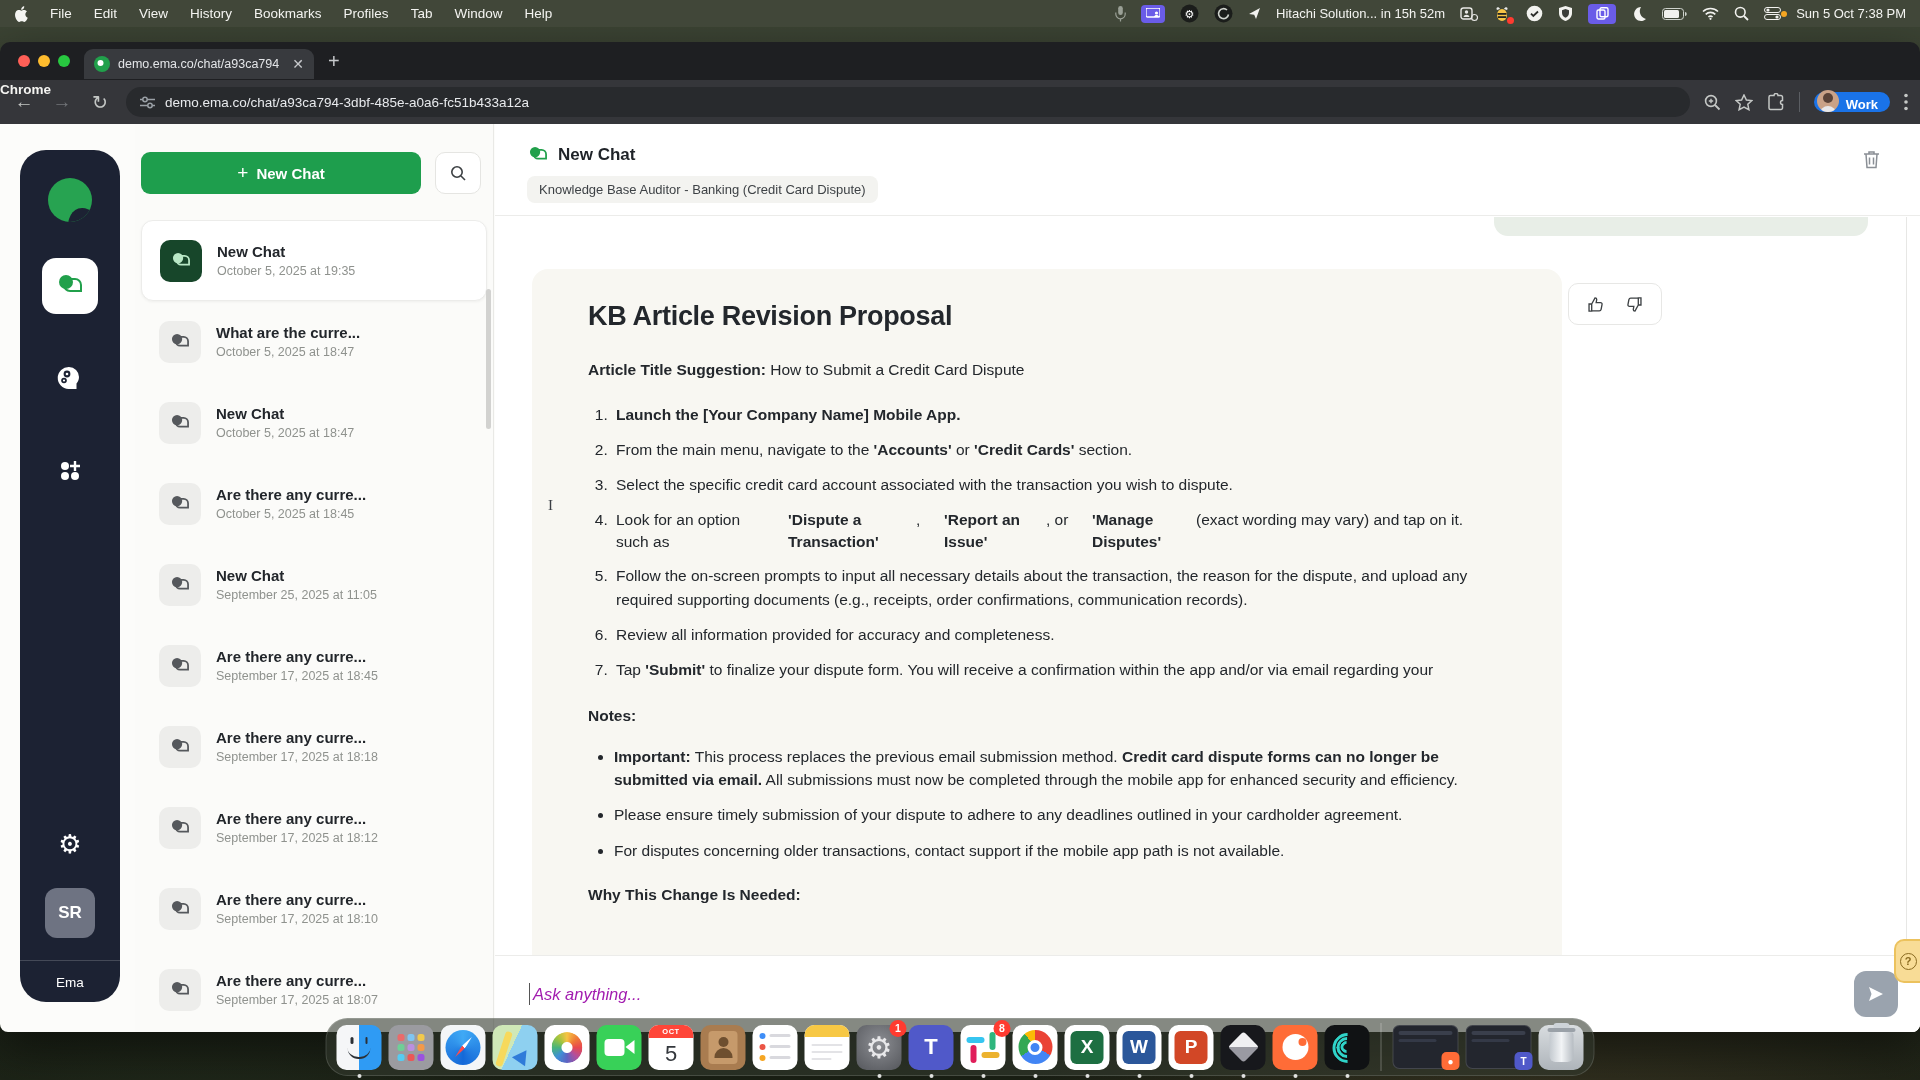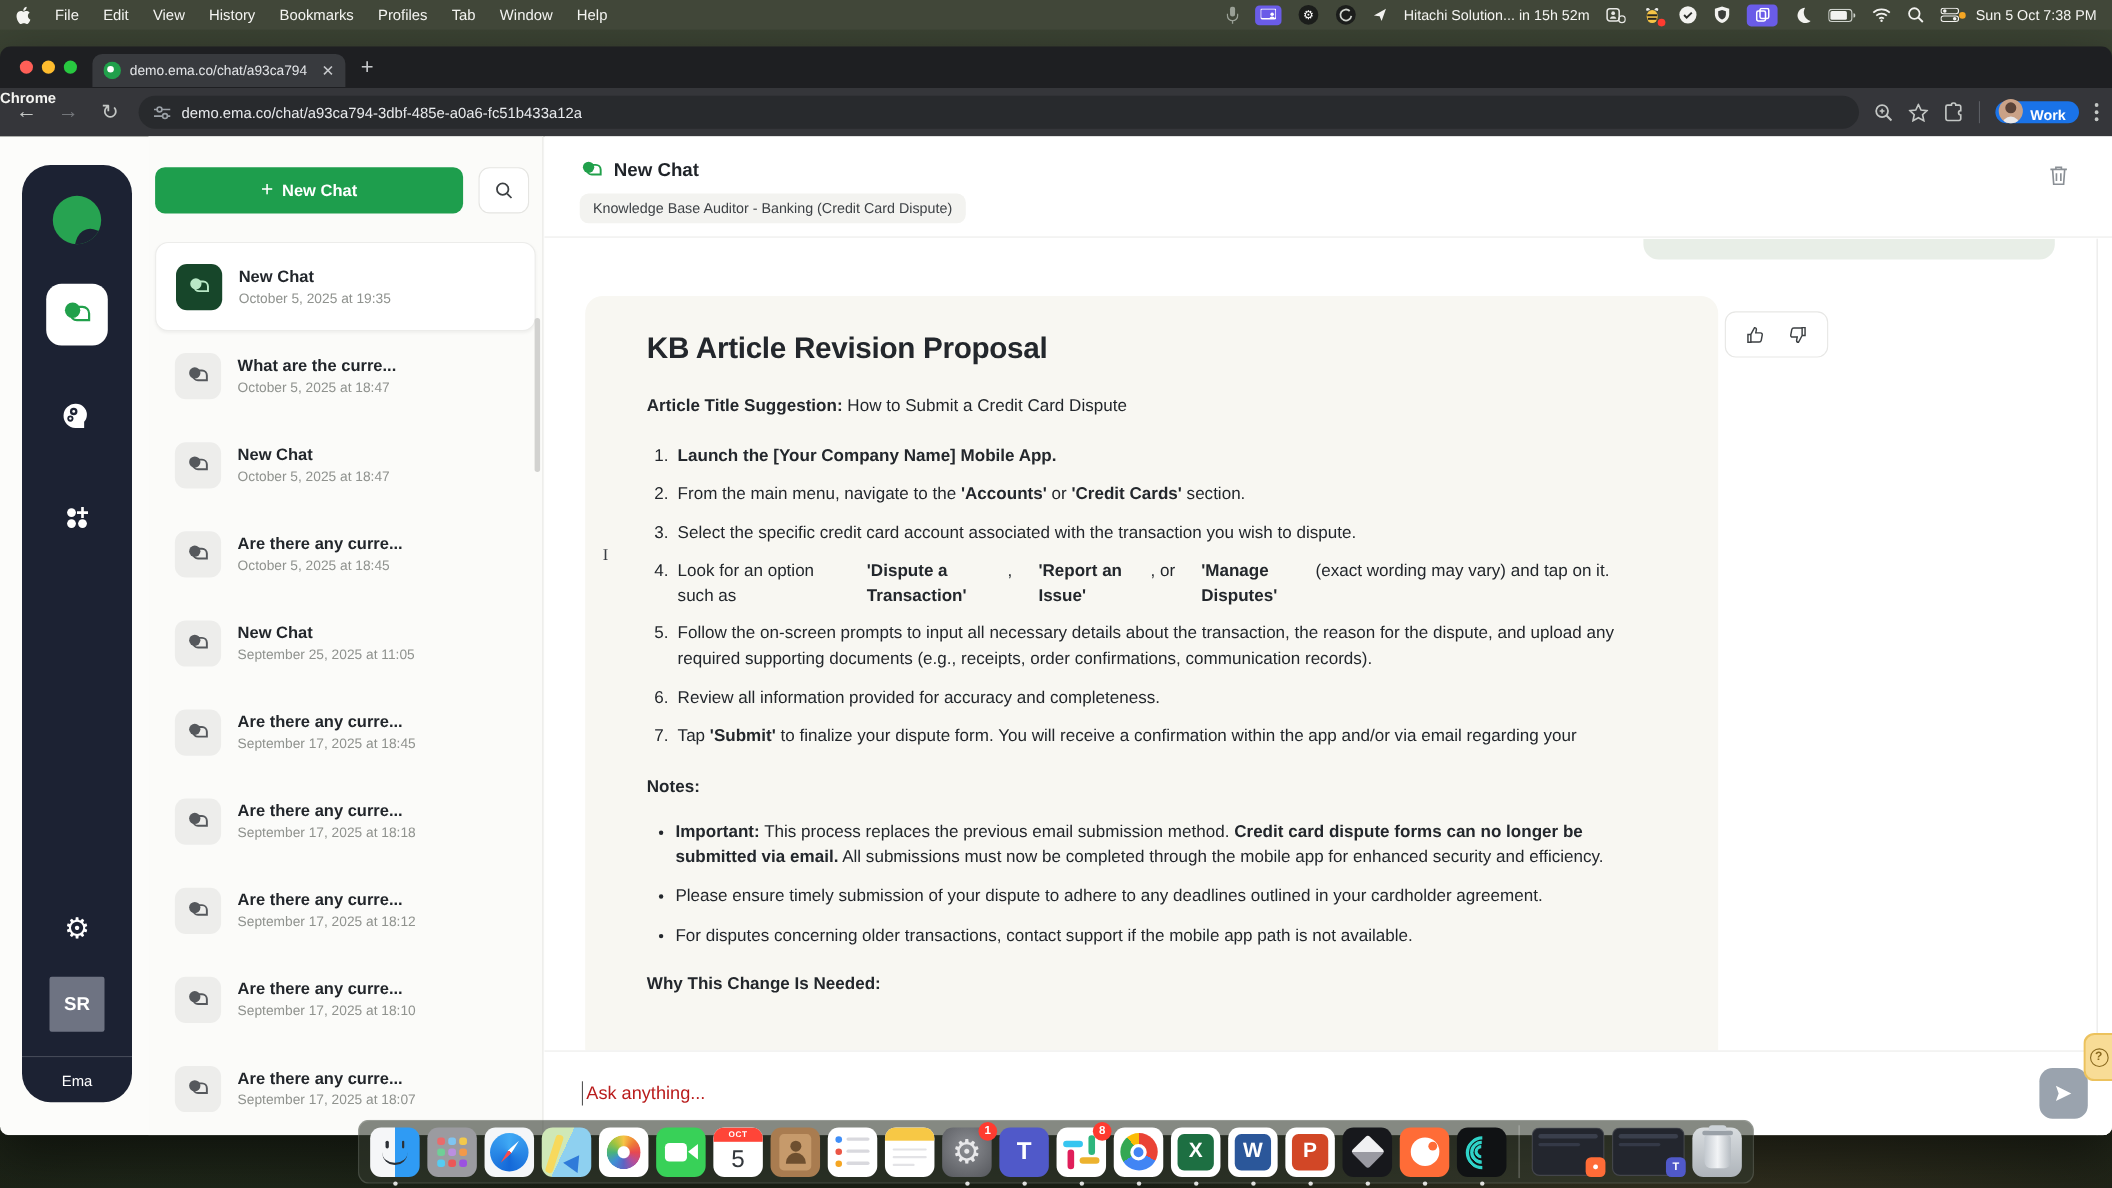--- a/index.html
+++ b/index.html
@@ -55,21 +55,21 @@
 
   
   .rail { position:absolute; left:20px; top:26px; width:100px; height:852px; background:#1c2233;
     border-radius:26px; display:flex; flex-direction:column; align-items:center; padding:28px 0 12px; }
   .rail .logo { width:44px; height:44px; border-radius:50%; background:#27a351; position:relative; overflow:hidden; }
   .rail .logo:after { content:""; position:absolute; right:-7px; bottom:-10px; width:34px; height:24px;
     background:#1c2233; border-radius:50% 50% 0 0 / 100% 100% 0 0; transform:rotate(-18deg); }
   .rail-btn { width:56px; height:56px; border-radius:14px; display:flex; align-items:center; justify-content:center; margin-top:36px; }
   .rail-btn.active { background:#ffffff; }
   .rail-spacer { flex:1; }
-  .sr-badge { width:50px; height:50px; border-radius:2px; background:#6e7382; color:#fff; font-weight:700;
+  .sr-badge { width:50px; height:50px; border-radius:12px; background:#6e7382; color:#fff; font-weight:700;
     font-size:17px; display:flex; align-items:center; justify-content:center; margin-top:28px; }
   .rail-div { width:100px; height:1px; background:rgba(255,255,255,.18); margin-top:22px; }
   .rail-brand { color:#fff; font-size:13.5px; margin-top:14px; }
 
   
   .panel { position:absolute; left:135px; top:0; bottom:0; width:359px; background:#fbfbf9; border-right:1px solid #e9e9e6; }
   .panel-top { display:flex; gap:14px; padding:28px 12px 0 6px; }
   .newchat-btn { flex:1; height:42px; background:#1e9e4d; border-radius:9px; color:#fff; font-size:15px;
     font-weight:700; display:flex; align-items:center; justify-content:center; gap:8px; }
   .search-btn { width:46px; height:42px; background:#fff; border:1px solid #e5e5e2; border-radius:10px;
@@ -108,34 +108,34 @@
   ul.notes li { margin-bottom:12px; }
 
   .thumbs-pill { position:absolute; left:1073px; top:66px; width:94px; height:42px; background:#fff;
     border:1px solid #e7e7e5; border-radius:10px; display:flex; align-items:center; justify-content:center; gap:20px; }
 
   .main-scrollline { position:absolute; right:13px; top:93px; bottom:0; width:1px; background:#e7e7e5; }
 
   .input-bar { position:absolute; left:0; right:0; bottom:0; height:77px; background:#fff; border-top:1px solid #ececea;
     display:flex; align-items:center; padding:0 22px 0 34px; }
   .input-caret { width:1px; height:22px; background:#555; margin-right:3px; }
-  .input-ph { color:#b91c1c; font-size:16.5px; flex:1; }
+  .input-ph { color:#a21caf; font-size:16.5px; flex:1;font-style:italic; }
   .send-btn { width:44px; height:46px; background:#9aa3ae; border-radius:12px; display:flex; align-items:center; justify-content:center; }
 
   .help-tab { position:absolute; right:0; top:815px; width:26px; height:44px; background:#f8dc96;
     border:2px solid #ecc25d; border-right:none; border-radius:10px 0 0 10px; display:flex; align-items:center; justify-content:center; z-index:5; }
   .help-q { width:17px; height:17px; border:1.5px solid #8a6a20; border-radius:50%; color:#8a6a20;
     font-size:11px; font-weight:700; display:flex; align-items:center; justify-content:center; }
 
   .ibeam { position:absolute; left:548px; top:372px; width:10px; height:18px; color:#3a3e44; font-size:15px; z-index:4; }
   .ibeam:before { content:"I"; font-family:"Liberation Serif",serif; }
 
   
   .dock { position:absolute; bottom:4px; left:50%; transform:translateX(-50%); height:58px;
-    background:rgba(52,58,46,.6); border:1px solid rgba(255,255,255,.14); border-radius:10px;
+    background:rgba(52,58,46,.6); border:1px solid rgba(255,255,255,.14); border-radius:22px;
     display:flex; align-items:center; gap:7px; padding:0 10px; z-index:60; }
   .dk { width:45px; height:45px; border-radius:10px; position:relative; flex:0 0 auto; }
   .dk .dot { position:absolute; left:50%; bottom:-8px; transform:translateX(-50%); width:4px; height:4px; border-radius:50%; background:rgba(255,255,255,.85); }
   .dk .badge { position:absolute; top:-5px; right:-5px; min-width:17px; height:17px; border-radius:9px; background:#ff3b30;
     color:#fff; font-size:10.5px; font-weight:700; display:flex; align-items:center; justify-content:center; padding:0 4px; z-index:3; }
   .dock-sep { width:1px; height:48px; background:rgba(255,255,255,.3); margin:0 4px; }
   .mini-win { width:66px; height:44px; border-radius:7px; background:#23262e; position:relative; border:1px solid rgba(255,255,255,.15); }
   .mini-win .bar { position:absolute; top:5px; left:5px; right:5px; height:4px; border-radius:2px; background:#3a3f4c; }
   .mini-win .bar2 { position:absolute; top:13px; left:5px; width:60%; height:3px; border-radius:2px; background:#343947; }
   .mini-ic { position:absolute; right:-2px; bottom:-2px; width:18px; height:18px; border-radius:5px;

